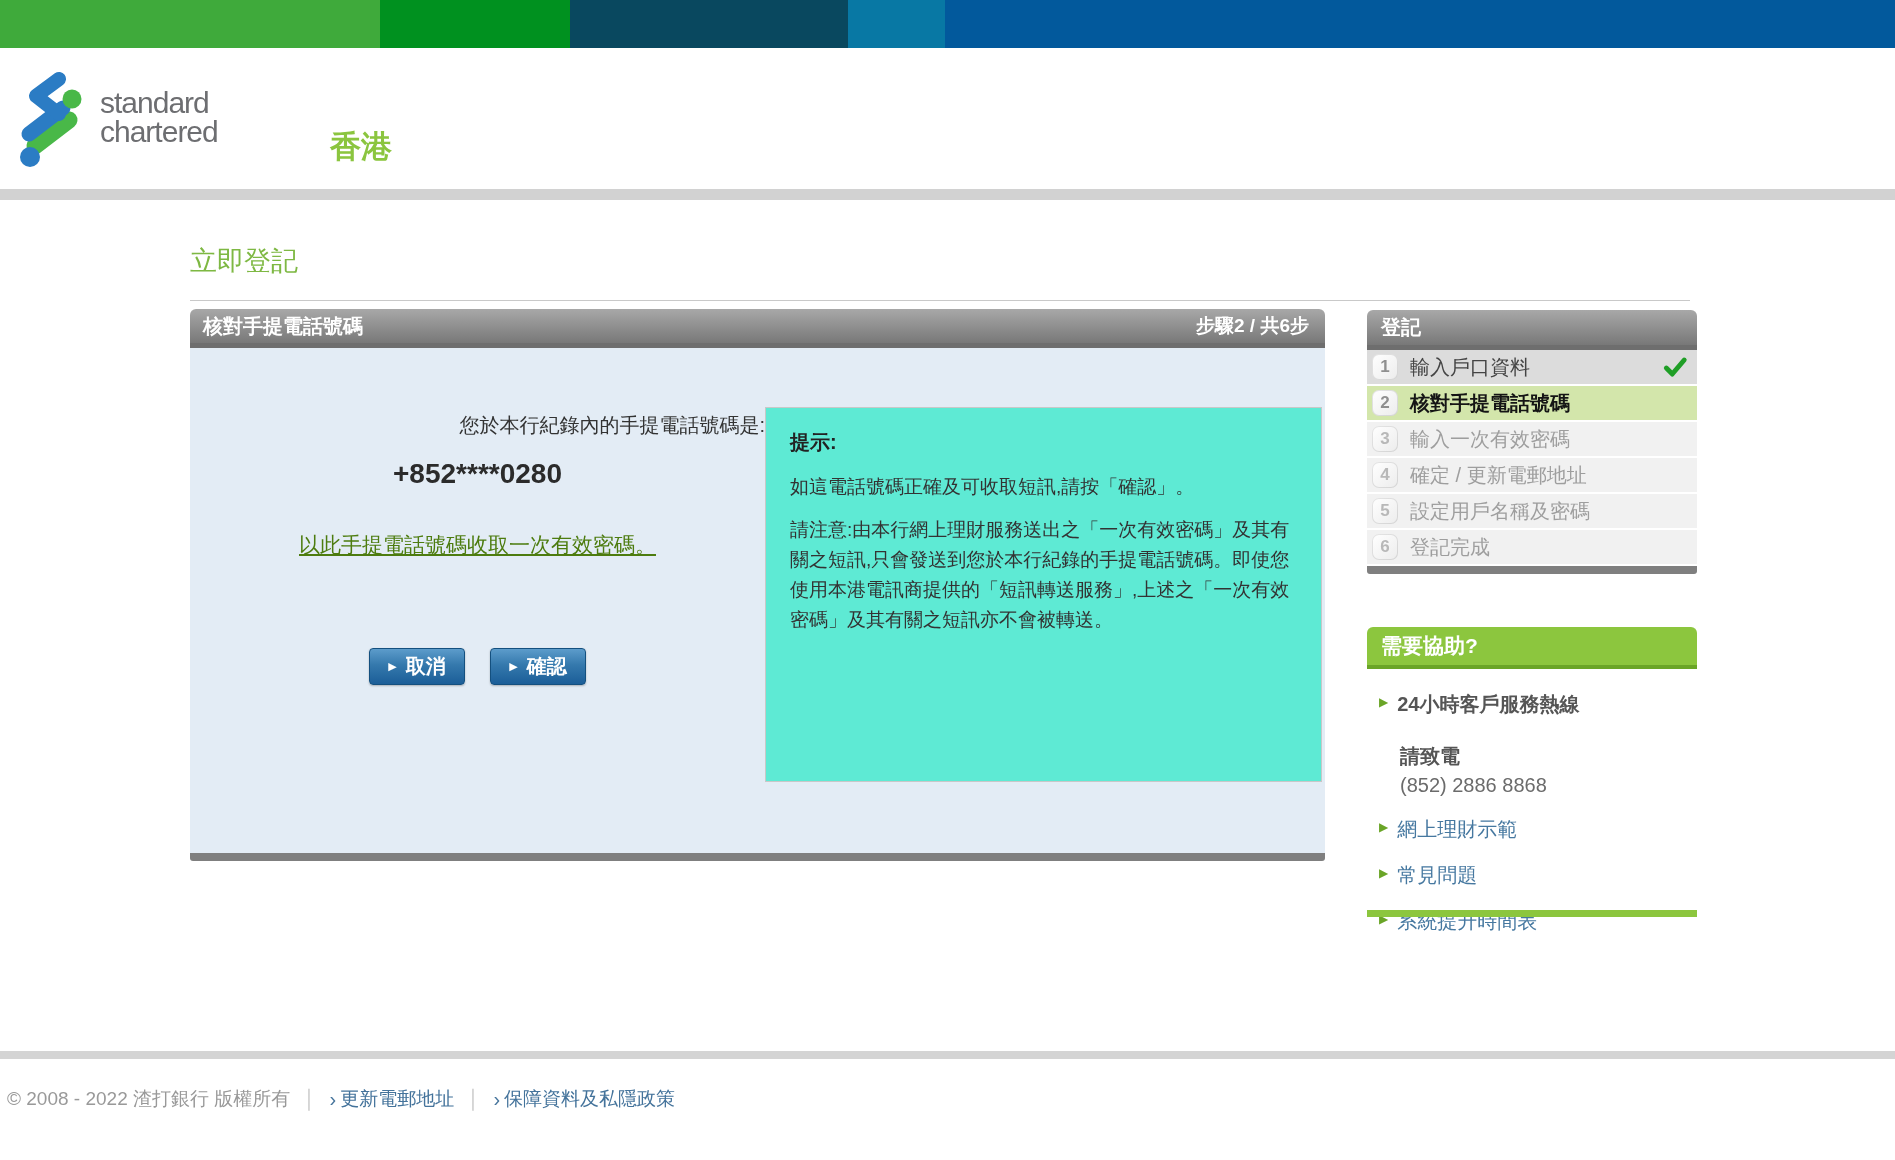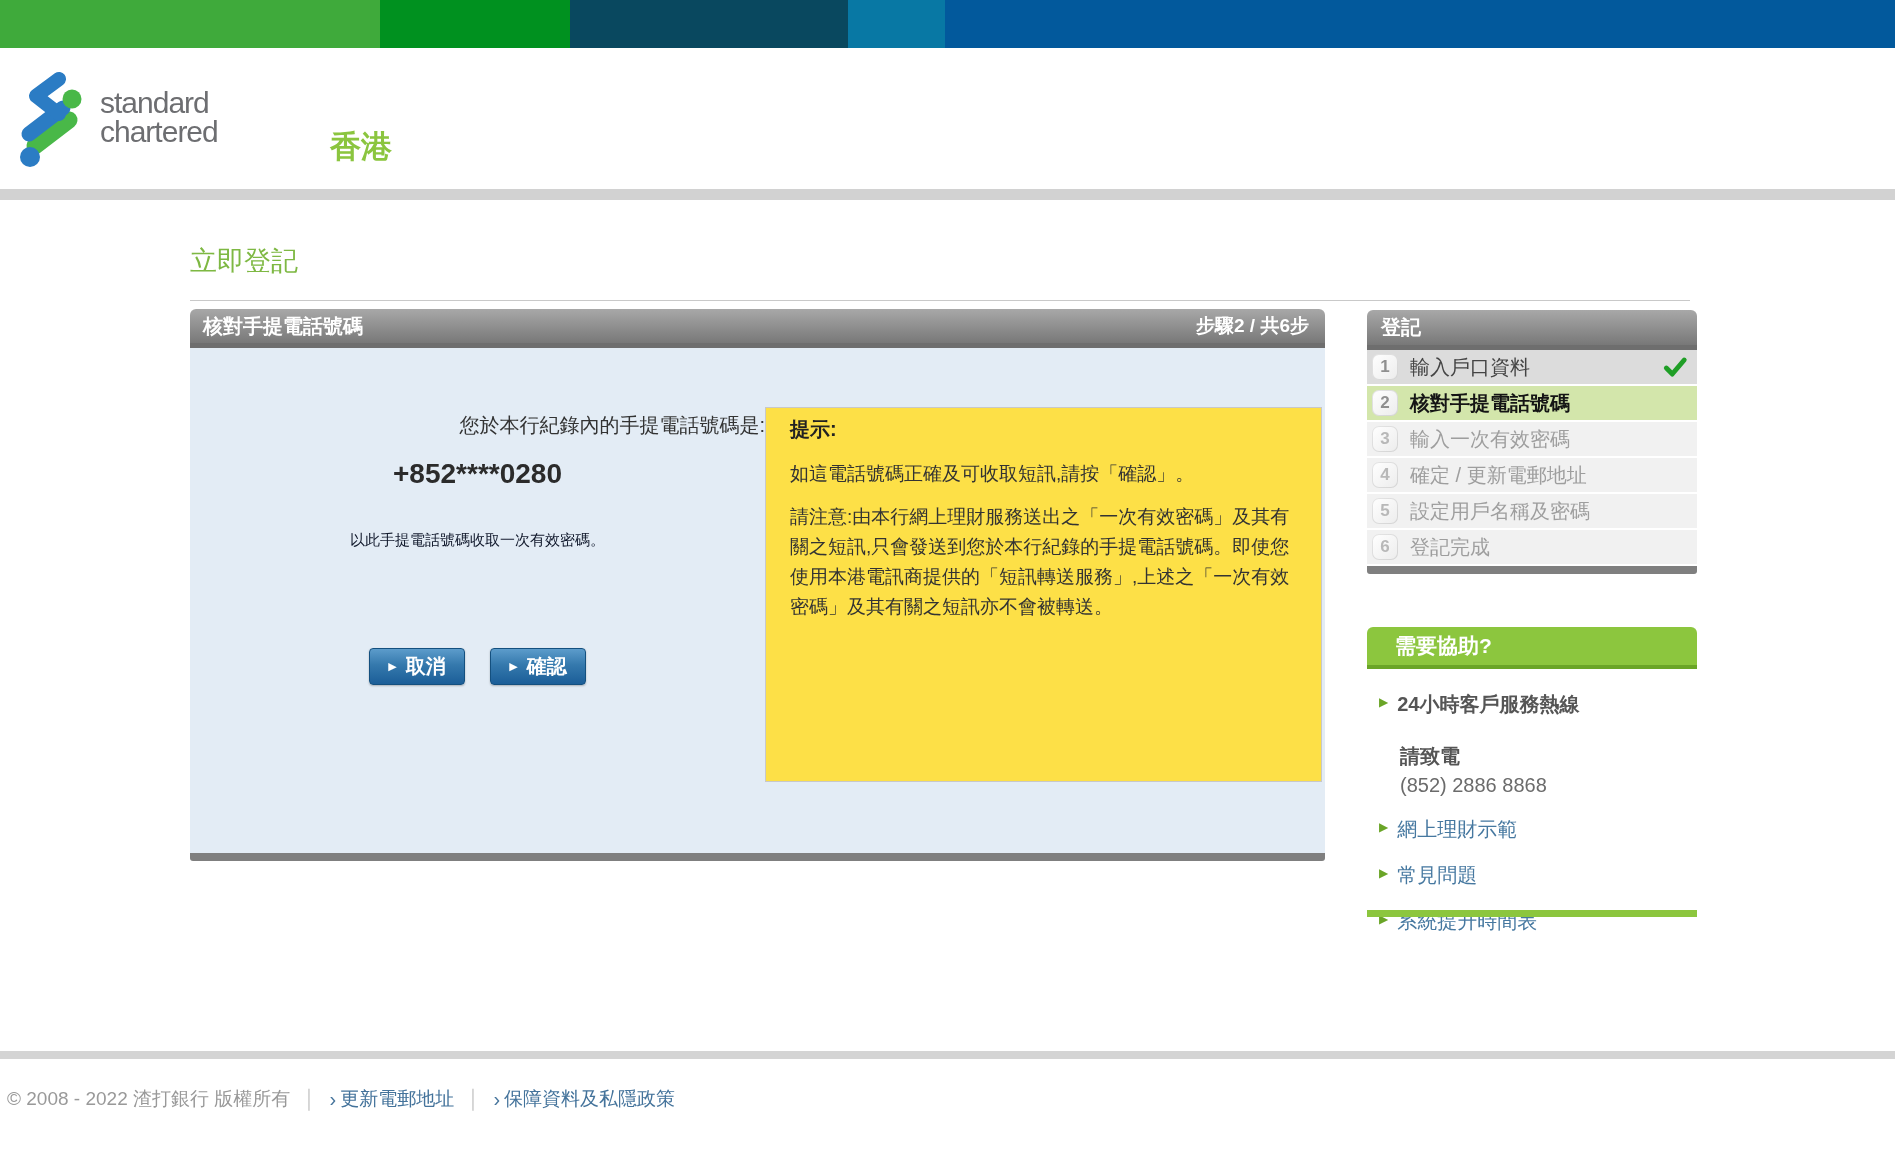--- a/index.html
+++ b/index.html
@@ -34,29 +34,29 @@
   .main-panel { position:absolute; left:190px; top:309px; width:1135px; height:557px; }
   .main-panel .bar-header { padding:0 16px 0 13px; }
   .mp-title { font-size:20px; font-weight:700; }
   .mp-step { margin-left:auto; font-size:19px; font-weight:700;text-align:center; }
   .mp-body { position:relative; height:505px; background:#e3ecf5; }
   .mp-bottom { height:8px; background:#7f7f7f; border-radius:0 0 3px 3px; }
 
   .left-col { position:absolute; left:0; top:0; width:575px; height:100%; }
   .phone-label { position:absolute; top:64px; width:100%; text-align:right; font-size:20px; color:#333; }
   .phone-number { position:absolute; top:110px; width:100%; text-align:center; font-size:28px; font-weight:700; color:#2b2b2b; }
-  .phone-note { position:absolute; top:183px; width:100%; text-align:center; font-size:15px; color:#0f172a; }
+  .phone-note { position:absolute; top:183px; width:100%; text-align:center; font-size:21px; color:#4d7c0f;text-decoration:underline; }
   .btn-row { position:absolute; top:300px; width:100%; display:flex; justify-content:center; gap:25px; }
   .btn { min-width:96px; height:37px; padding:0 18px; border:1px solid #14507f; border-radius:4px;
          background:linear-gradient(to bottom,#5c9ccb 0%,#3579ad 45%,#1b5e98 100%);
          color:#fff; font-size:20px; font-weight:700; font-family:inherit; cursor:pointer;
          display:inline-flex; align-items:center; justify-content:center; box-shadow:0 1px 2px rgba(0,0,0,.25); }
   .btn-arrow { font-size:11px; margin-right:9px; line-height:1; }
 
-  .tips-box { position:absolute; left:575px; top:59px; width:557px; height:375px; background:#fde047; border:1px solid #c8c8c8; padding:8px 24px; }
+  .tips-box { position:absolute; left:575px; top:59px; width:557px; height:375px; background:#5eead4; border:1px solid #c8c8c8; padding:21px 24px; }
   .tips-title { font-size:20px; font-weight:700; color:#222; margin-bottom:16px; }
   .tips-p { font-size:19px; line-height:30px; color:#333; margin-bottom:13px; }
   .tips-link { color:#4678a0; text-decoration:none; cursor:pointer; }
 
   
   .steps-panel { position:absolute; left:1367px; top:310px; width:330px; }
   .steps-panel .bar-header { height:40px; padding:0 14px; font-size:20px; font-weight:700; }
   .step-row { height:34px; margin-bottom:2px; display:flex; align-items:center; }
   .step-row.done    { background:#dcdcdc; }
   .step-row.active  { background:#d3e6ab; }
@@ -66,21 +66,21 @@
   .step-row.pending .step-num { color:#b8b8b8; }
   .step-label { margin-left:12px; font-size:20px; color:#444; }
   .step-row.active .step-label { font-weight:700; color:#151515; }
   .step-row.pending .step-label { color:#9e9e9e; }
   .check { width:26px; height:26px; margin-left:auto; margin-right:9px; }
   .steps-bottom { height:8px; background:#7f7f7f; border-radius:0 0 3px 3px; }
 
   
   .help-panel { position:absolute; left:1367px; top:627px; width:330px; height:290px; }
   .help-header { height:42px; background:#8cc63e; border-bottom:4px solid #6aa527; border-radius:6px 6px 0 0;
-                 display:flex; align-items:center; padding:0 28px; color:#fff; font-size:21px; font-weight:700; }
+                 display:flex; align-items:center; padding:0 14px; color:#fff; font-size:21px; font-weight:700; }
   .help-item { margin-left:12px; font-size:20px; color:#555; display:flex; align-items:flex-start; }
   .tri { color:#6aa527; font-size:12px; margin:5px 9px 0 0; line-height:1; }
   .help-bold { font-weight:700; color:#555; }
   .help-sub { margin-left:33px; }
   .help-sub .help-bold { margin-top:25px; font-size:20px; }
   .help-num { margin-top:4px; font-size:20px; color:#6b6b6b; }
   .help-link-row { margin:19px 0 0 12px; display:flex; align-items:flex-start; }
   .help-link { font-size:20px; color:#4678a0; text-decoration:none; cursor:pointer; }
   .help-bottom { position:absolute; left:0; bottom:0; width:100%; height:7px; background:#8cc63e; }
 

